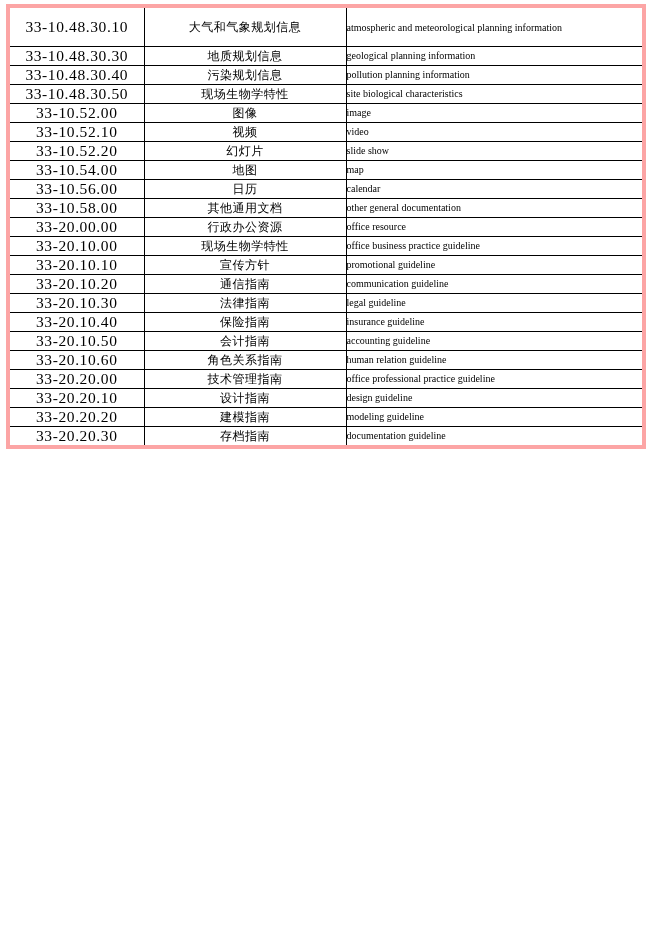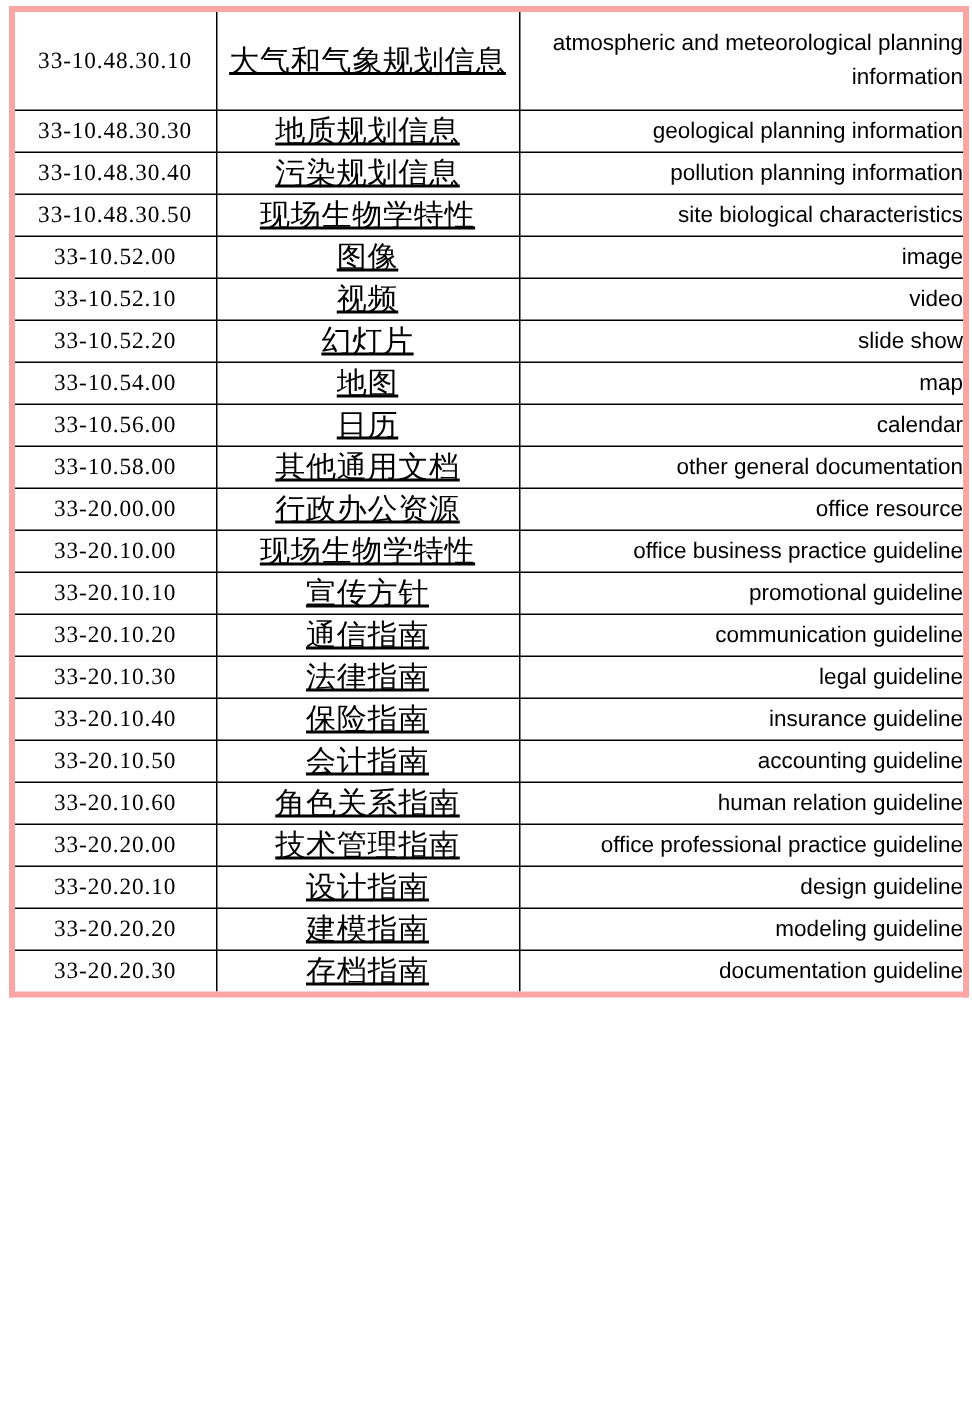--- a/index.html
+++ b/index.html
@@ -39,29 +39,28 @@
     text-align: center;
     font-family: "Liberation Serif", serif;
     font-size: 15.5px;
     letter-spacing: 0.6px;
     padding: 8px 2px;
     white-space: nowrap;
   }
   .cell-zh {
     text-align: center;
     font-family: "DejaVu Sans", sans-serif;
-    font-size: 20px;
+    font-size: 12px;
     letter-spacing: 0.5px;
     padding: 8px 4px;
-    text-decoration: underline;
   }
   .cell-en {
-    text-align: right;
-    font-family: Liberation Sans, sans-serif;
-    font-size: 15px;
+    text-align: left;
+    font-family: Liberation Serif, serif;
+    font-size: 10px;
     padding: 8px 6px 8px 10px;
     line-height: 1.45;
   }
   tr.row-tall .cell-code,
   tr.row-tall .cell-zh,
   tr.row-tall .cell-en {
     padding-top: 10px;
     padding-bottom: 10px;
   }
   tr.row-tall .cell-en { line-height: 1.5; }

